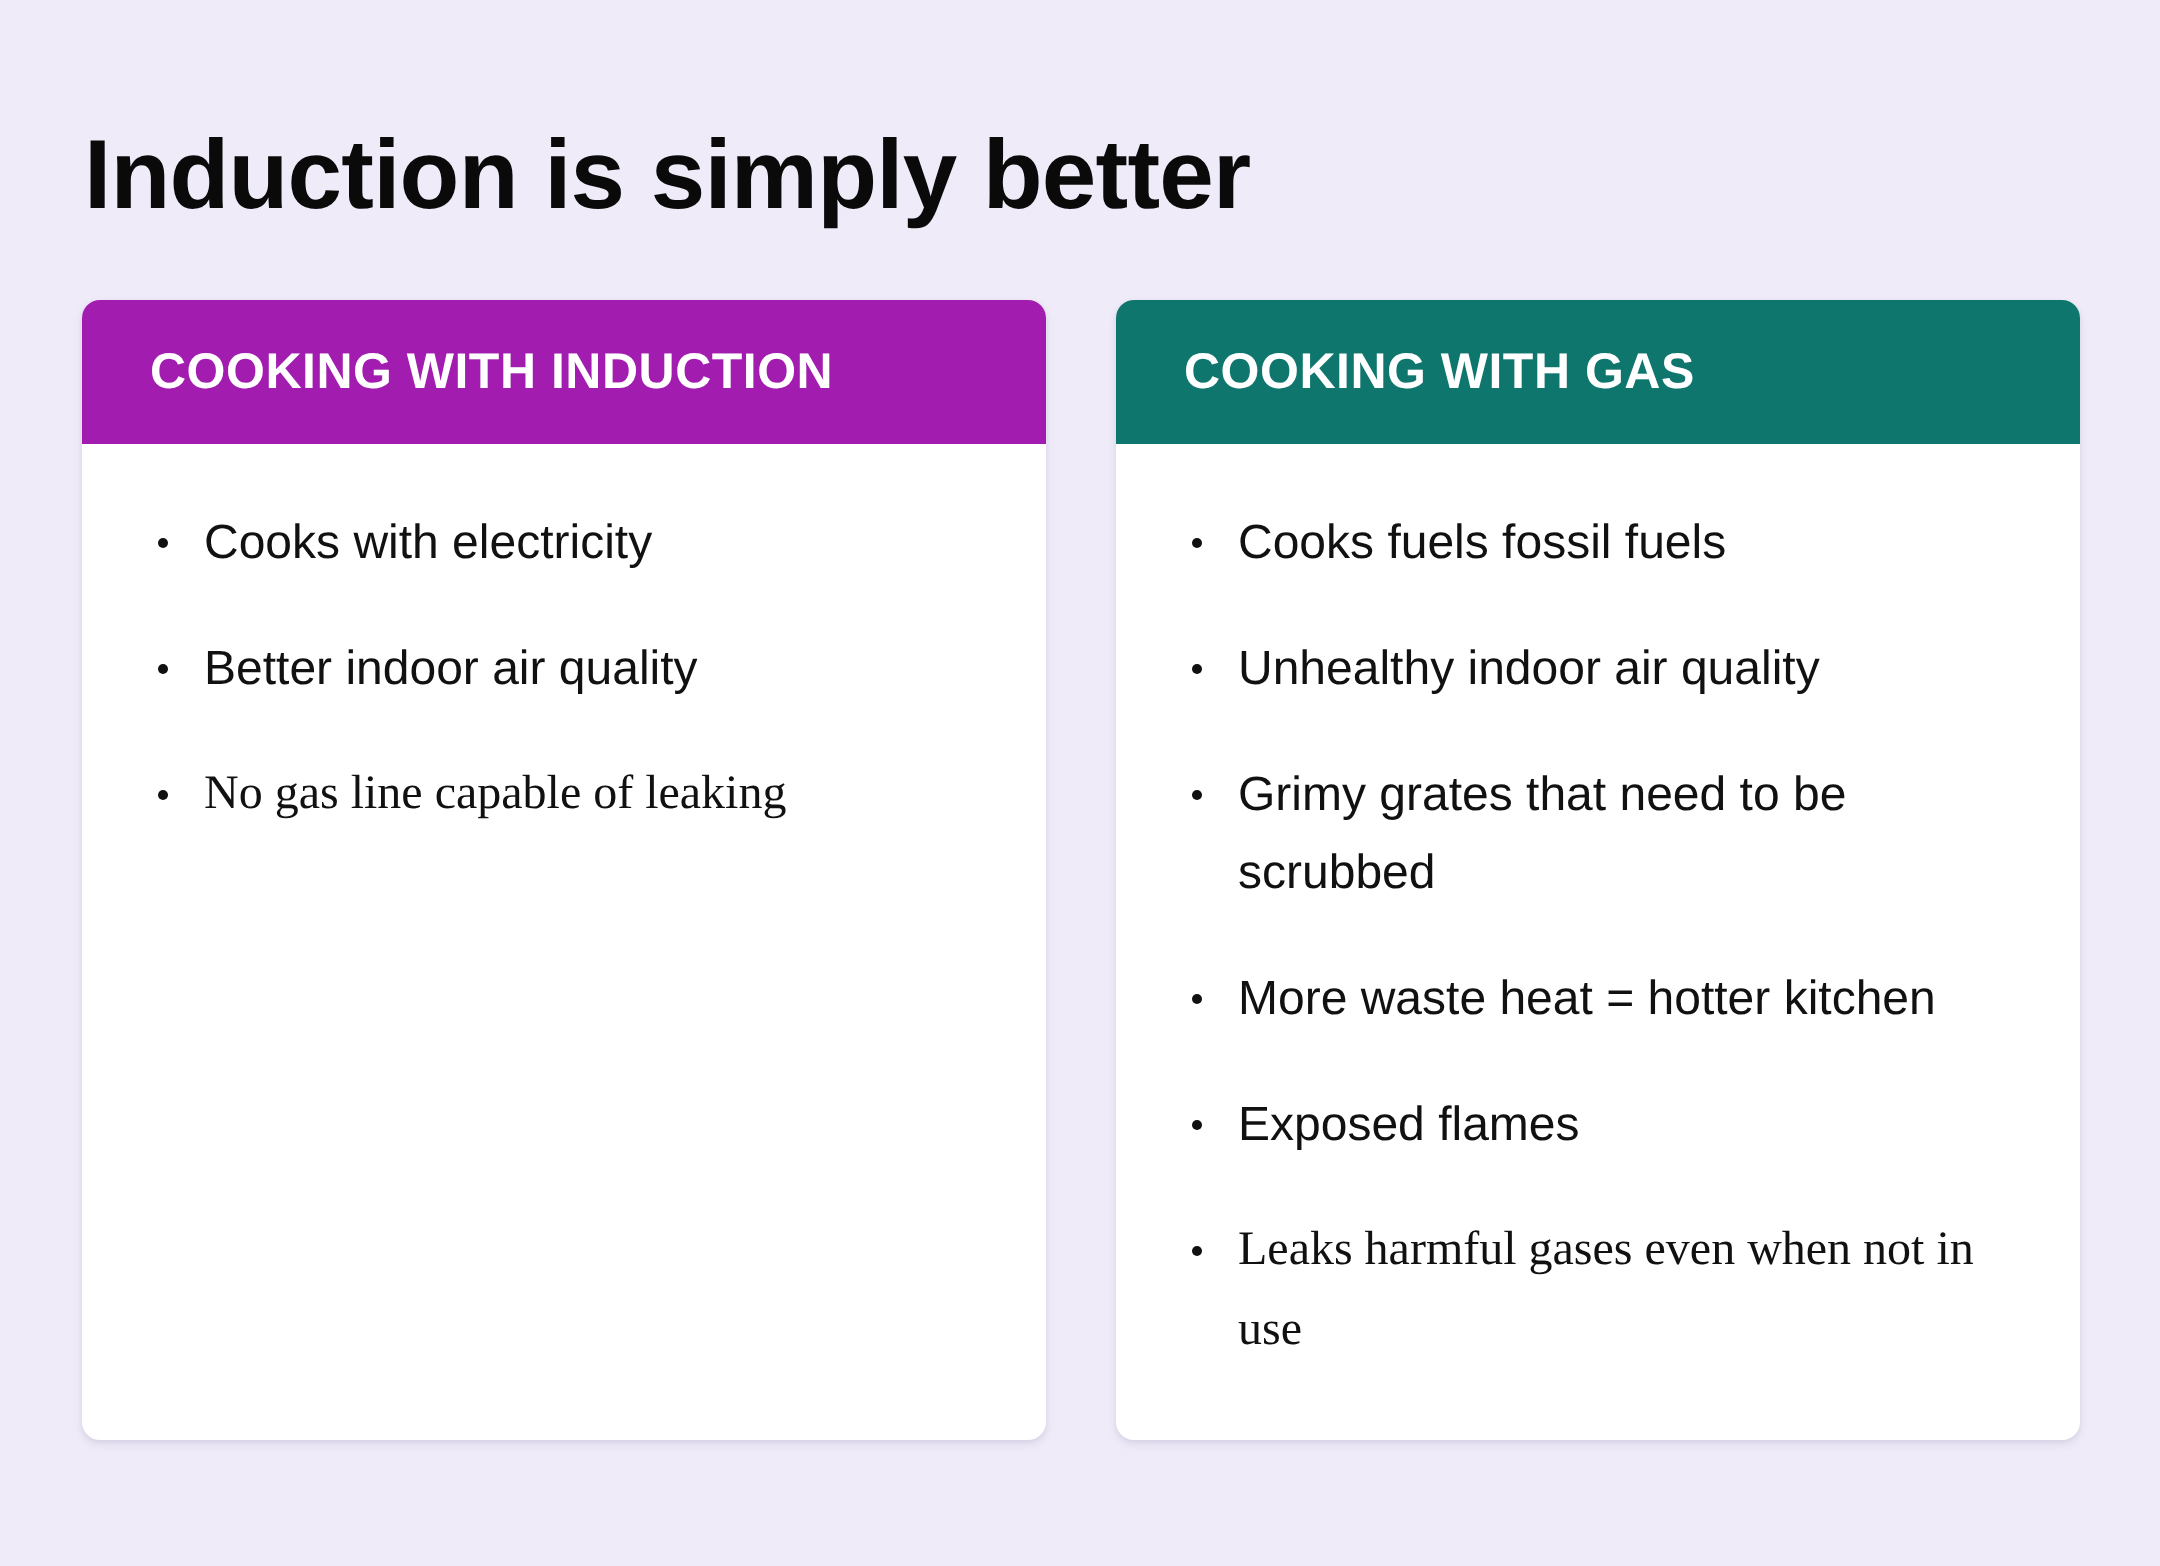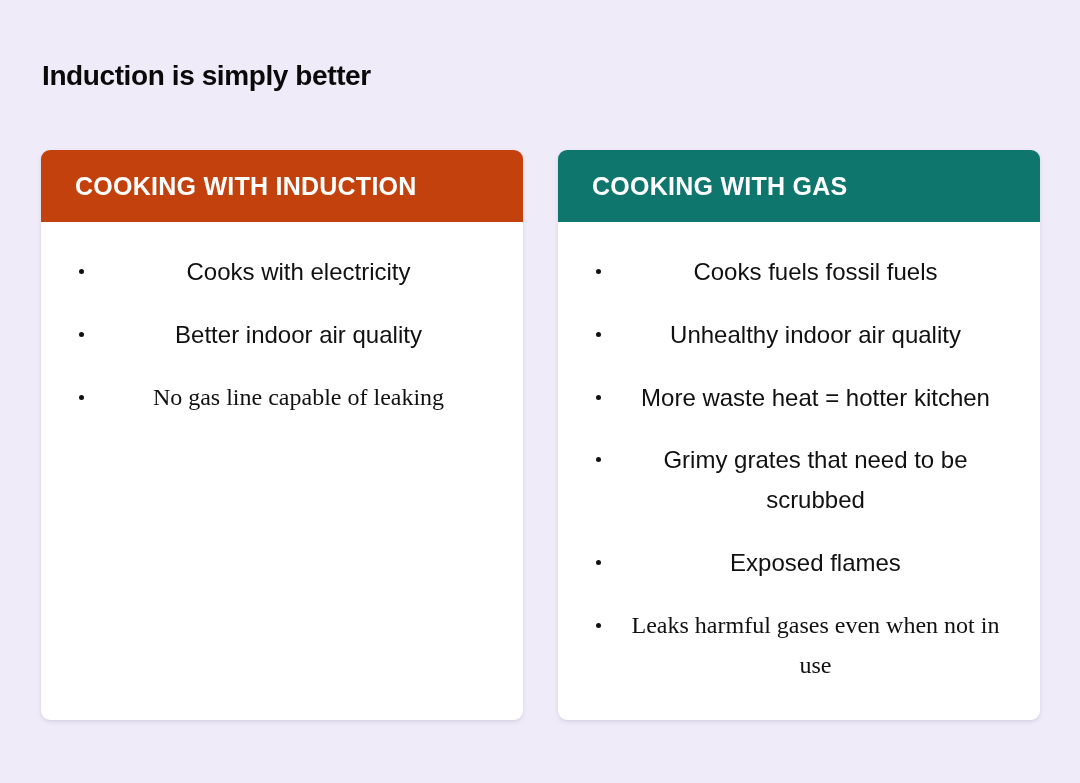--- a/index.html
+++ b/index.html
@@ -16,21 +16,21 @@
   .page {
     position: relative;
     width: 1080px;
     height: 783px;
     box-sizing: border-box;
   }
   .page-title {
     position: absolute;
     left: 42px;
     top: 60px;
-    font-size: 28px;
+    font-size: 49px;
     font-weight: bold;
     color: #0a0a0a;
     letter-spacing: -0.4px;
     line-height: 1.15;
     margin: 0;
   }
   .cards {
     position: absolute;
     left: 41px;
     top: 150px;
@@ -56,33 +56,32 @@
     box-sizing: border-box;
   }
   .card-header-title {
     font-size: 25px;
     font-weight: bold;
     color: #ffffff;
     letter-spacing: 0.25px;
     line-height: 1;
     text-transform: uppercase;
   }
-  .card-header.induction { background: #c2410c; }
+  .card-header.induction { background: #a21caf; }
   .card-header.gas { background: #0f766e; }
 
   .card-body {
     padding: 30px 28px 30px 36px;
     box-sizing: border-box;
     flex: 1;
   }
   .bullet-list {
     list-style: none;
     margin: 0;
     padding: 0;
-    text-align: center;
   }
   .bullet-item {
     position: relative;
     padding-left: 25px;
     margin-bottom: 23px;
     font-size: 24px;
     line-height: 1.66;
     color: #111111;
   }
   .bullet-item:last-child { margin-bottom: 0; font-family: Liberation Serif, serif; }
@@ -139,25 +138,25 @@
           <li class="bullet-item">
             <span class="bullet-dot"></span>
             <span class="bullet-text">Cooks fuels fossil fuels</span>
           </li>
           <li class="bullet-item">
             <span class="bullet-dot"></span>
             <span class="bullet-text">Unhealthy indoor air quality</span>
           </li>
           <li class="bullet-item">
             <span class="bullet-dot"></span>
-            <span class="bullet-text">More waste heat = hotter kitchen</span>
+            <span class="bullet-text">Grimy grates that need to be scrubbed</span>
           </li>
           <li class="bullet-item">
             <span class="bullet-dot"></span>
-            <span class="bullet-text">Grimy grates that need to be scrubbed</span>
+            <span class="bullet-text">More waste heat = hotter kitchen</span>
           </li>
           <li class="bullet-item">
             <span class="bullet-dot"></span>
             <span class="bullet-text">Exposed flames</span>
           </li>
           <li class="bullet-item">
             <span class="bullet-dot"></span>
             <span class="bullet-text">Leaks harmful gases even when not in use</span>
           </li>
         </ul>

